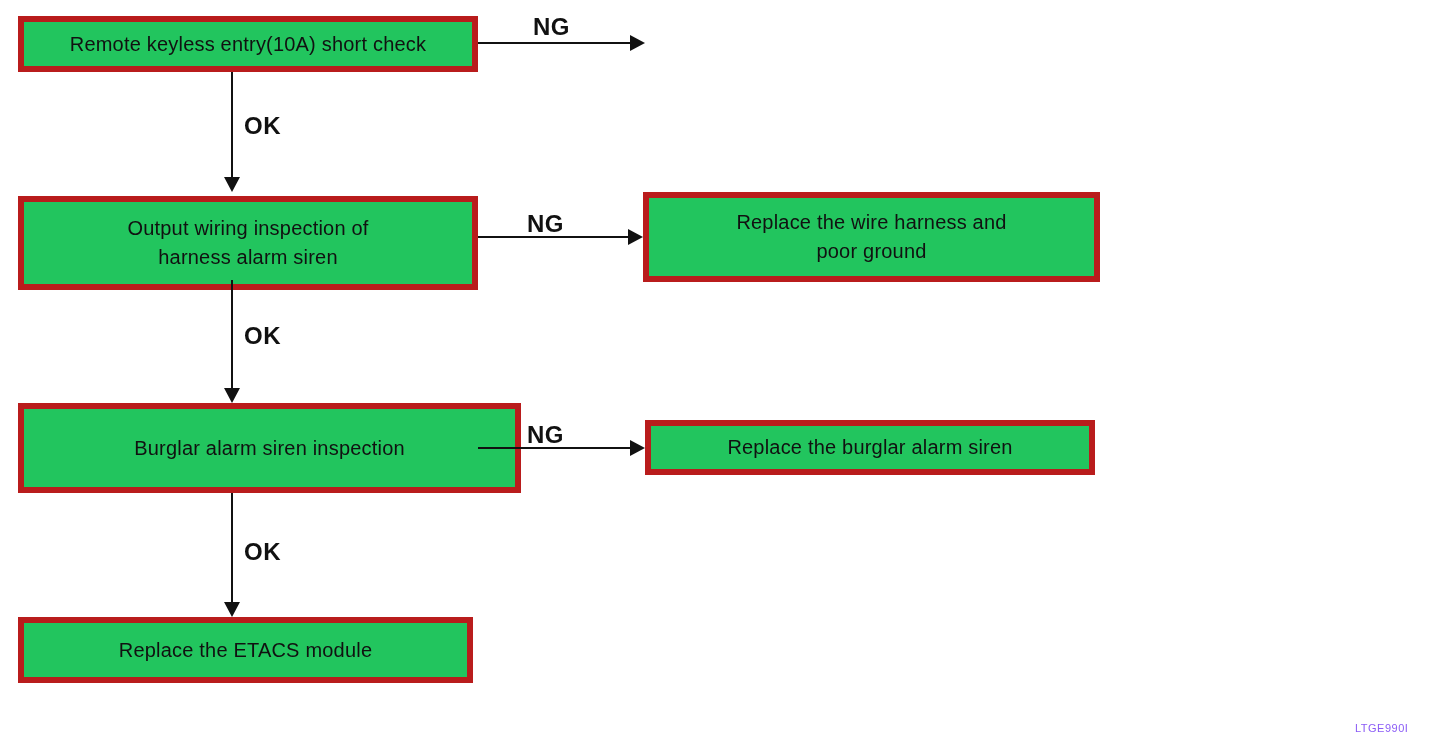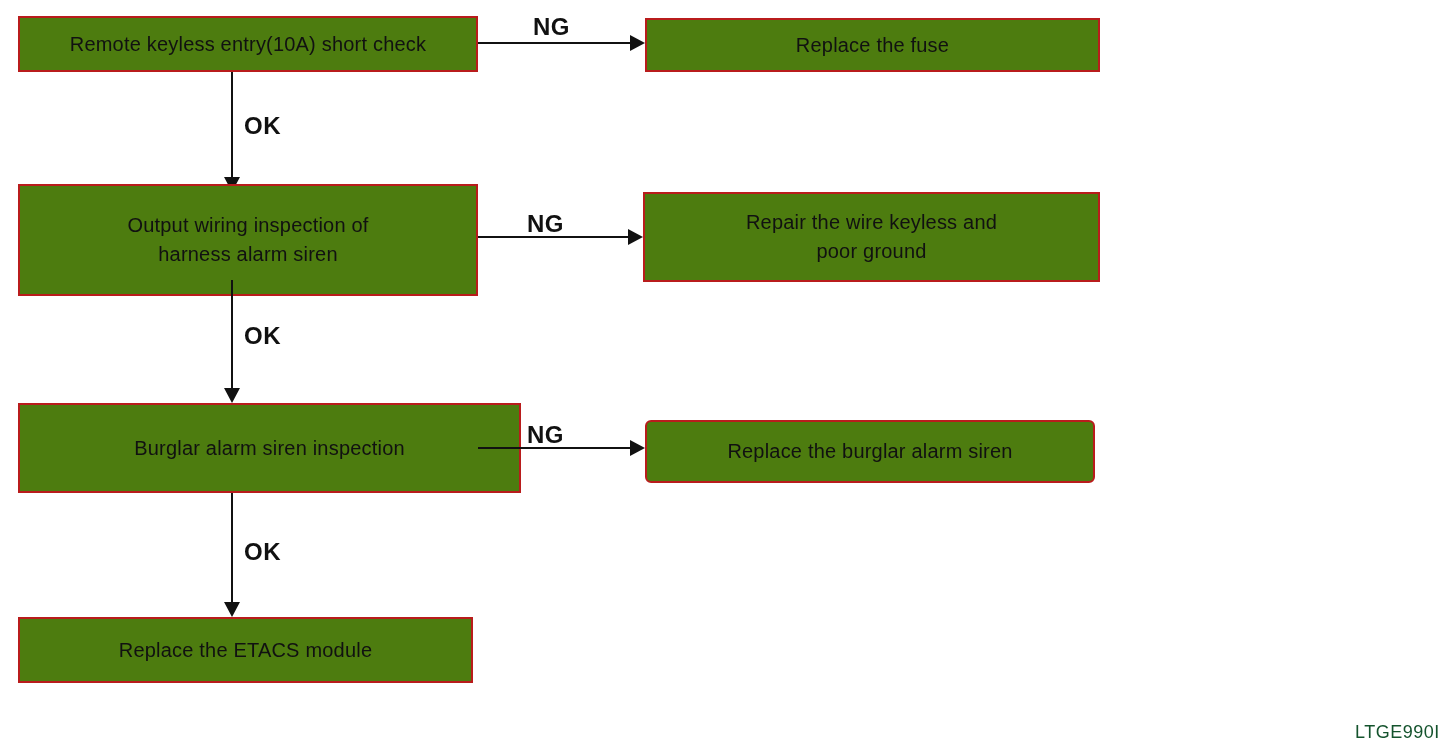--- a/index.html
+++ b/index.html
@@ -11,31 +11,31 @@
     position: relative;
     width: 1456px;
     height: 754px;
     background: #ffffff;
     font-family: "Liberation Sans", sans-serif;
     color: #111111;
     overflow: hidden;
   }
   .box {
     position: absolute;
-    border: 2px solid #b91c1c;
+    border: 6px solid #b91c1c;
     box-sizing: border-box;
     display: flex;
     flex-direction: column;
     align-items: center;
     justify-content: center;
     text-align: center;
     font-size: 20px;
     line-height: 29px;
     letter-spacing: 0.2px;
-    background: #4d7c0f;
+    background: #22c55e;
   }
   .box .txt { white-space: nowrap; }
   .lbl {
     position: absolute;
     font-size: 24px;
     font-weight: bold;
     letter-spacing: 0.5px;
     white-space: nowrap;
   }
   
@@ -59,80 +59,77 @@
   }
   .harrow .hhead {
     position: absolute; right: 0; top: 0;
     width: 0; height: 0;
     border-top: 8px solid transparent;
     border-bottom: 8px solid transparent;
     border-left: 15px solid #111111;
   }
   .footer-code {
     position: absolute;
-    font-size: 18px;
+    font-size: 11px;
     letter-spacing: 0.5px;
-    color: #14532d;
+    color: #8b5cf6;
   }
 </style>
 </head>
 <body>
 
 <div class="canvas">
 
   <div class="box" style="left:18px; top:16px; width:460px; height:56px;">
     <div class="txt">Remote keyless entry(10A) short check</div>
   </div>
 
   <div class="harrow" style="left:478px; top:35px; width:167px;">
     <div class="hline"></div>
     <div class="hhead"></div>
   </div>
   <div class="lbl" style="left:533px; top:13px;">NG</div>
-  <div class="box" style="left:645px; top:18px; width:455px; height:54px;">
-    <div class="txt">Replace the fuse</div>
-  </div>
 
   <div class="varrow" style="left:224px; top:72px; height:120px;">
     <div class="vline"></div>
     <div class="vhead"></div>
   </div>
   <div class="lbl" style="left:244px; top:112px;">OK</div>
 
-  <div class="box" style="left:18px; top:184px; width:460px; height:112px;">
+  <div class="box" style="left:18px; top:196px; width:460px; height:94px;">
     <div class="txt">Output wiring inspection of</div>
     <div class="txt">harness alarm siren</div>
   </div>
 
   <div class="harrow" style="left:478px; top:229px; width:165px;">
     <div class="hline"></div>
     <div class="hhead"></div>
   </div>
   <div class="lbl" style="left:527px; top:210px;">NG</div>
   <div class="box" style="left:643px; top:192px; width:457px; height:90px;">
-    <div class="txt">Repair the wire keyless and</div>
+    <div class="txt">Replace the wire harness and</div>
     <div class="txt">poor ground</div>
   </div>
 
   <div class="varrow" style="left:224px; top:280px; height:123px;">
     <div class="vline"></div>
     <div class="vhead"></div>
   </div>
   <div class="lbl" style="left:244px; top:322px;">OK</div>
 
   <div class="box" style="left:18px; top:403px; width:503px; height:90px;">
     <div class="txt">Burglar alarm siren inspection</div>
   </div>
 
   <div class="harrow" style="left:478px; top:440px; width:167px;">
     <div class="hline"></div>
     <div class="hhead"></div>
   </div>
   <div class="lbl" style="left:527px; top:421px;">NG</div>
-  <div class="box" style="left:645px; top:420px; width:450px; height:63px;border-radius:6px;">
+  <div class="box" style="left:645px; top:420px; width:450px; height:55px;">
     <div class="txt">Replace the burglar alarm siren</div>
   </div>
 
   <div class="varrow" style="left:224px; top:493px; height:124px;">
     <div class="vline"></div>
     <div class="vhead"></div>
   </div>
   <div class="lbl" style="left:244px; top:538px;">OK</div>
 
   <div class="box" style="left:18px; top:617px; width:455px; height:66px;">

